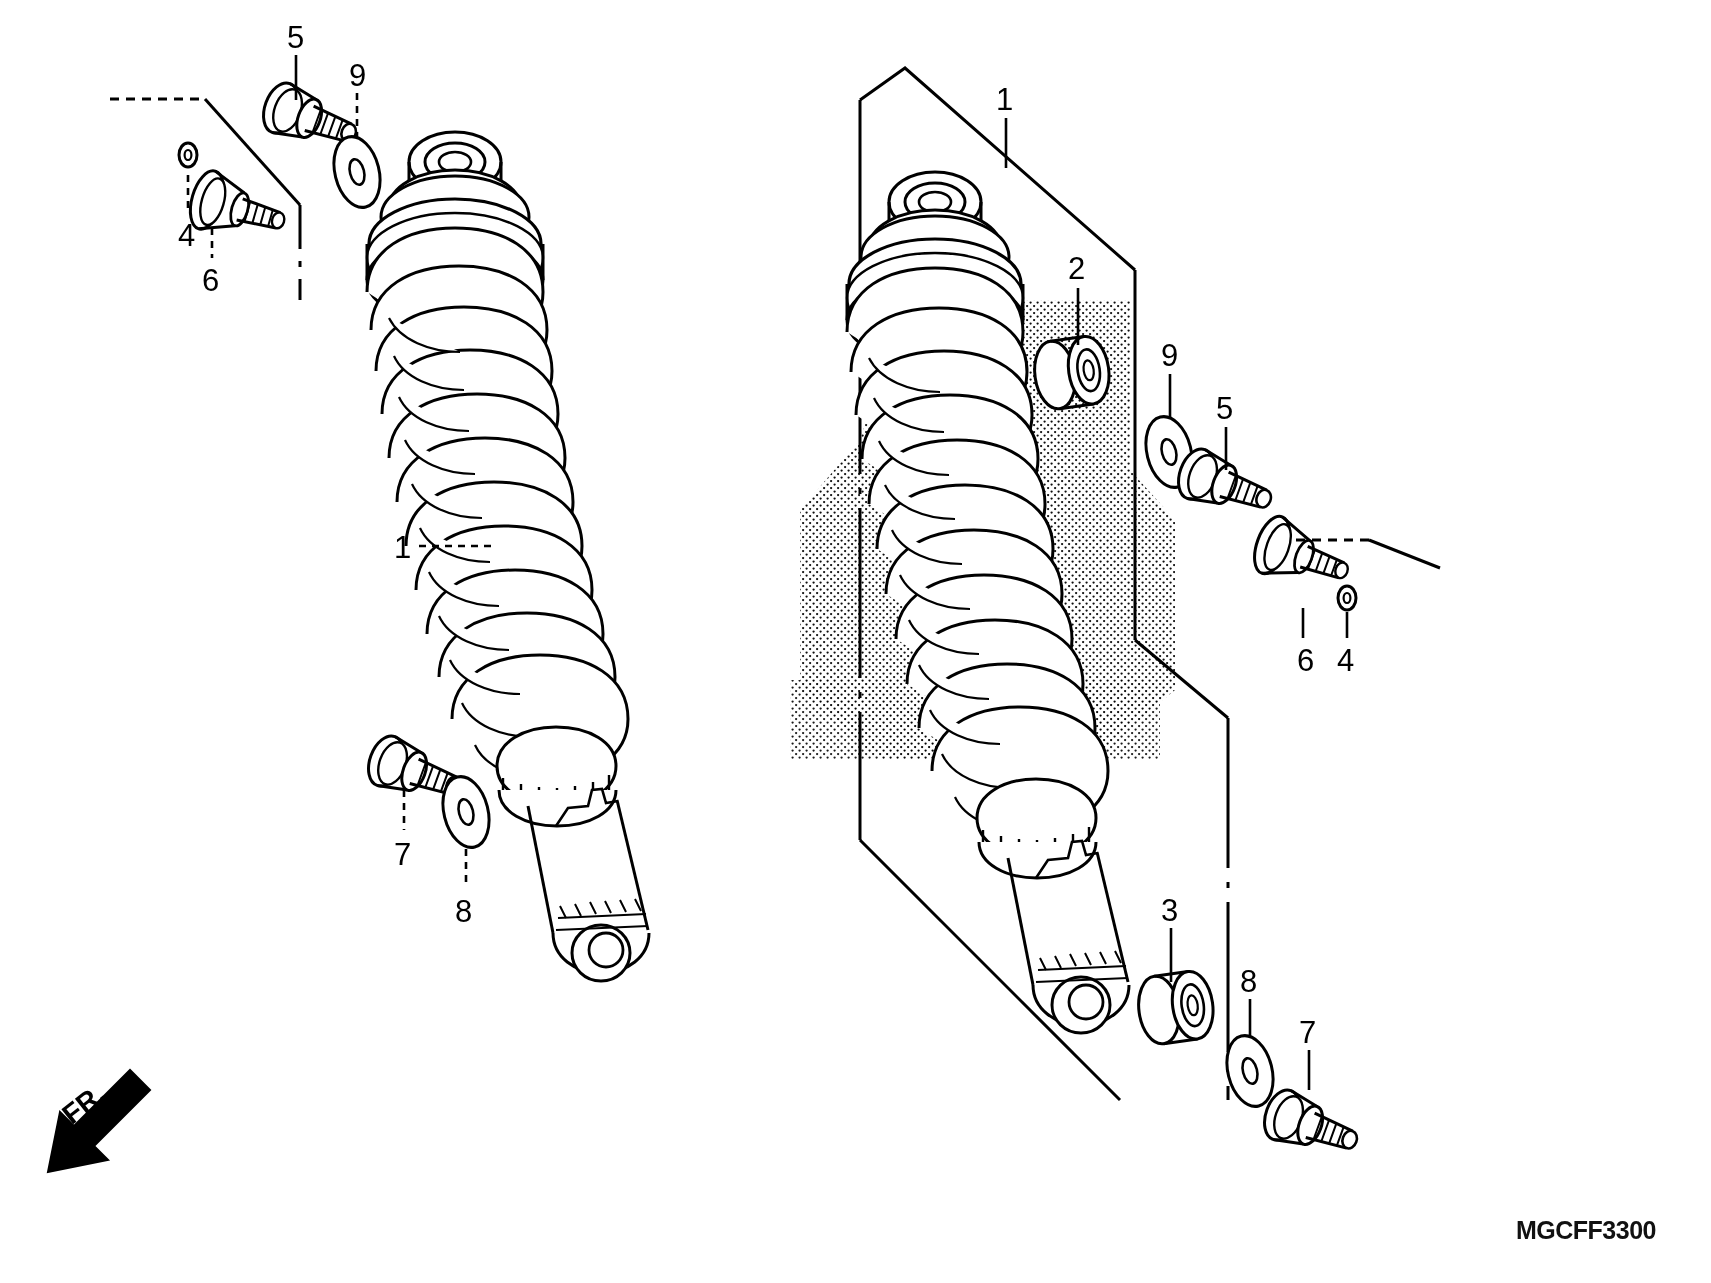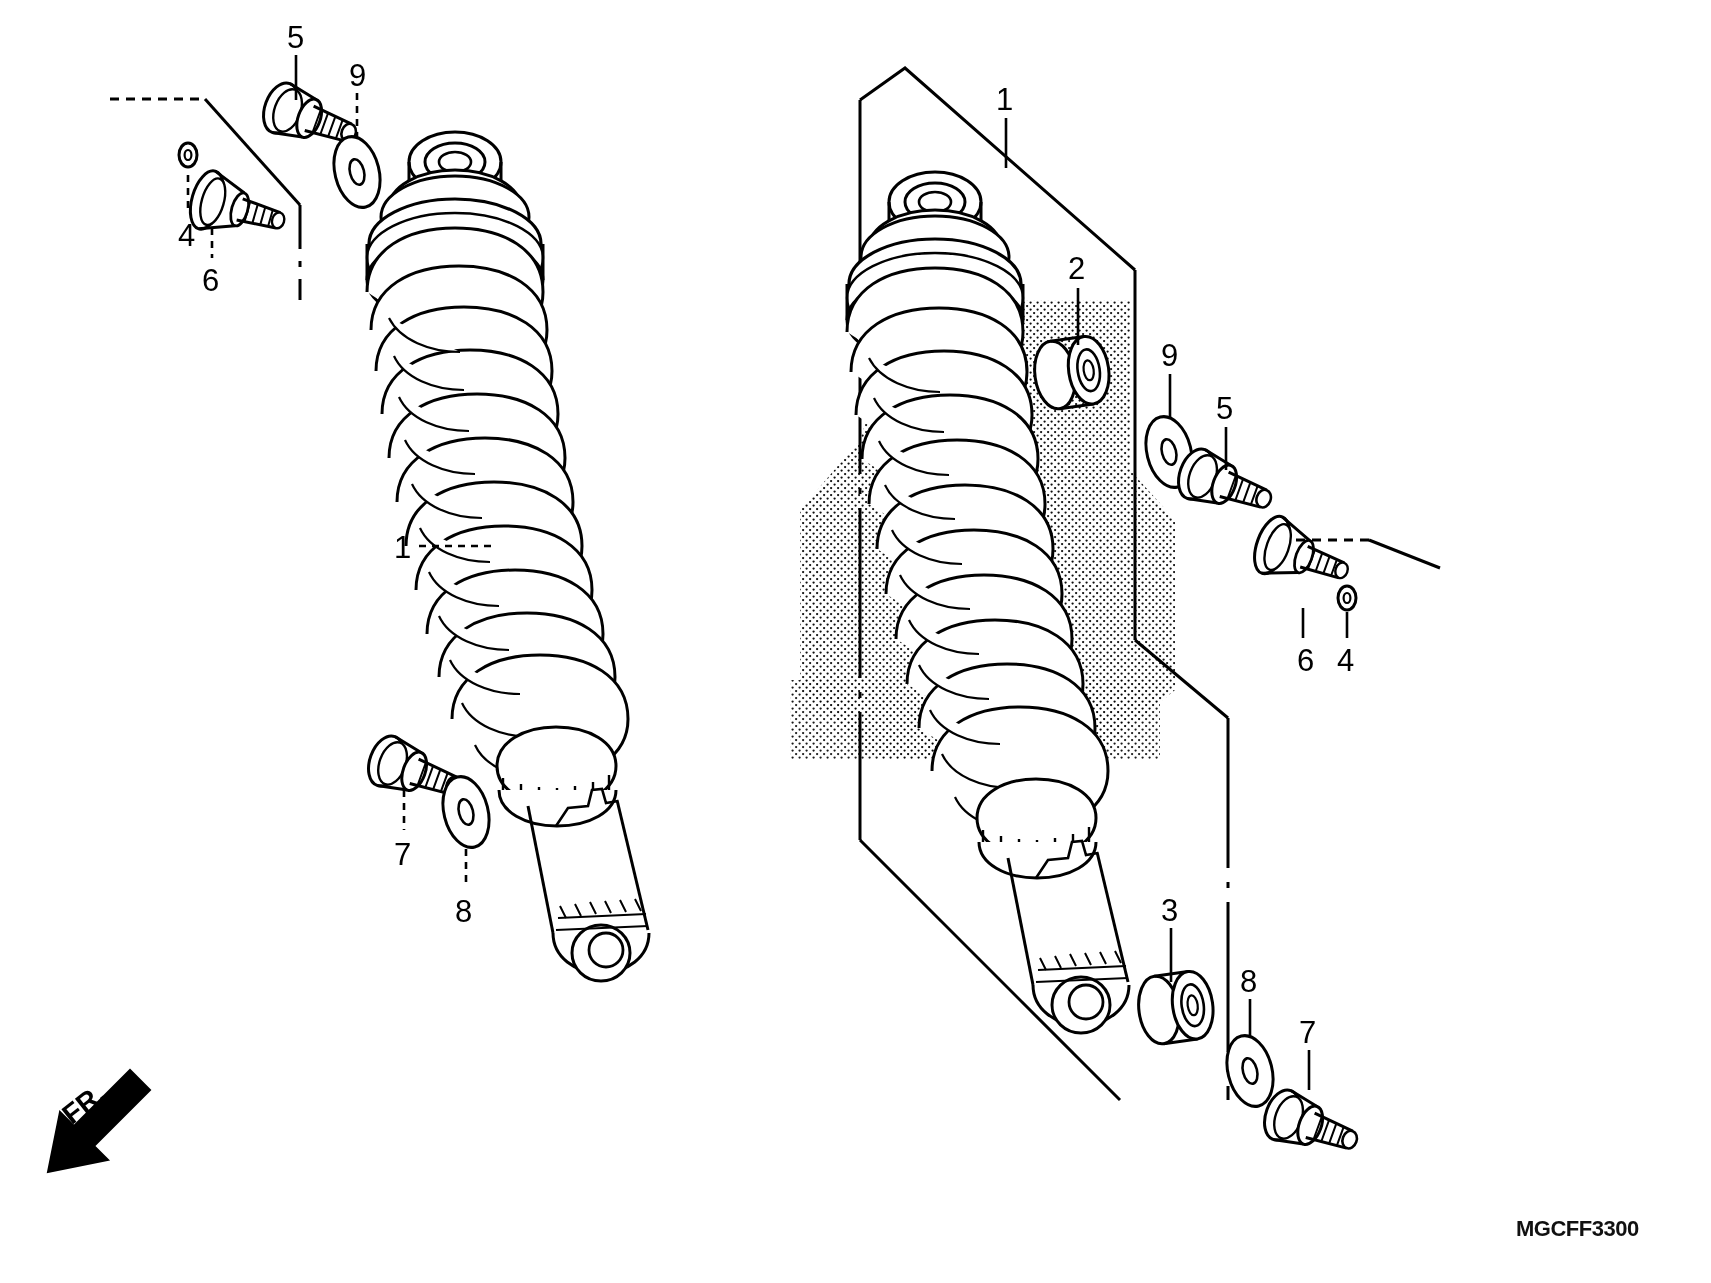--- a/index.html
+++ b/index.html
@@ -7,21 +7,21 @@
   #sheet{position:relative;width:1711px;height:1283px;background:#fff;}
   #art{position:absolute;inset:0;}
   .callout{
     position:absolute;font-family:"Liberation Sans",sans-serif;
     font-size:31px;color:#000;line-height:1;font-weight:400;
     letter-spacing:0;user-select:none;
   }
   #partcode{
     position:absolute;left:1516px;top:1216px;
     font-family:"Liberation Sans",sans-serif;
-    font-size:22px;letter-spacing:-0.5px;color:#111;font-weight:700;
+    font-size:25px;letter-spacing:-0.5px;color:#111;font-weight:700;
   }
   #frlabel{
     position:absolute;left:52px;top:1085px;width:130px;height:90px;
     font-family:"Liberation Sans",sans-serif;font-weight:700;font-size:28px;color:#000;
   }
   #frlabel .txt{
     position:absolute;left:24px;top:14px;
     transform:rotate(-38deg);transform-origin:0 100%;
   }
 </style>

